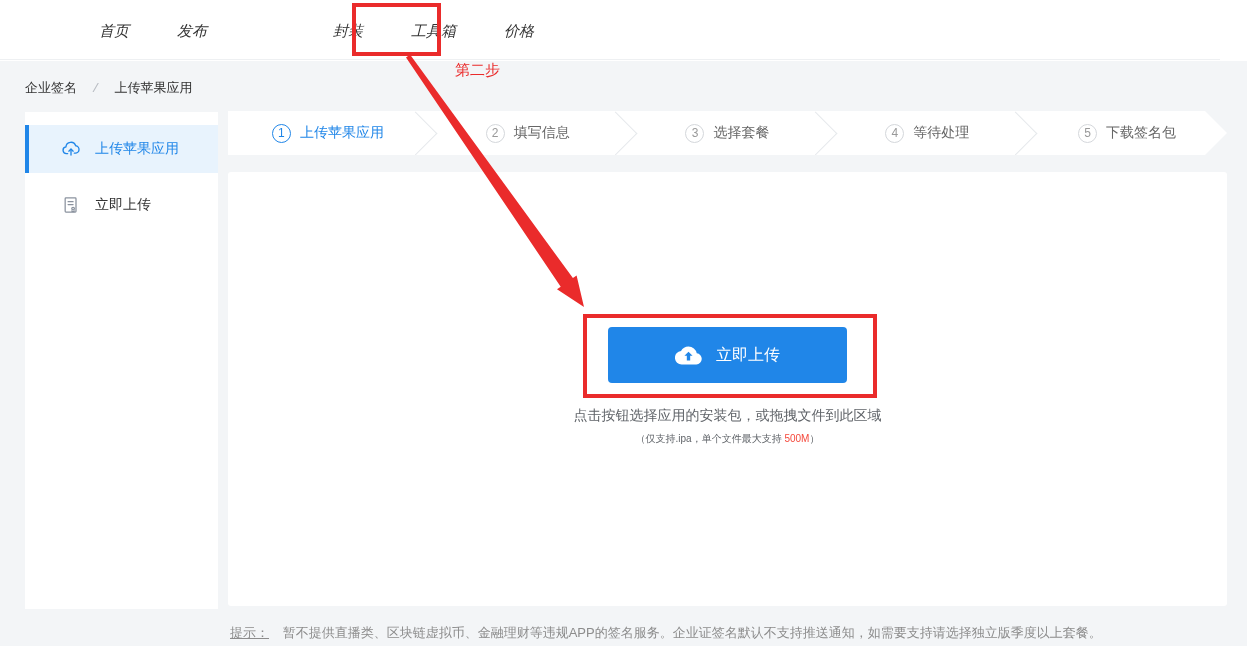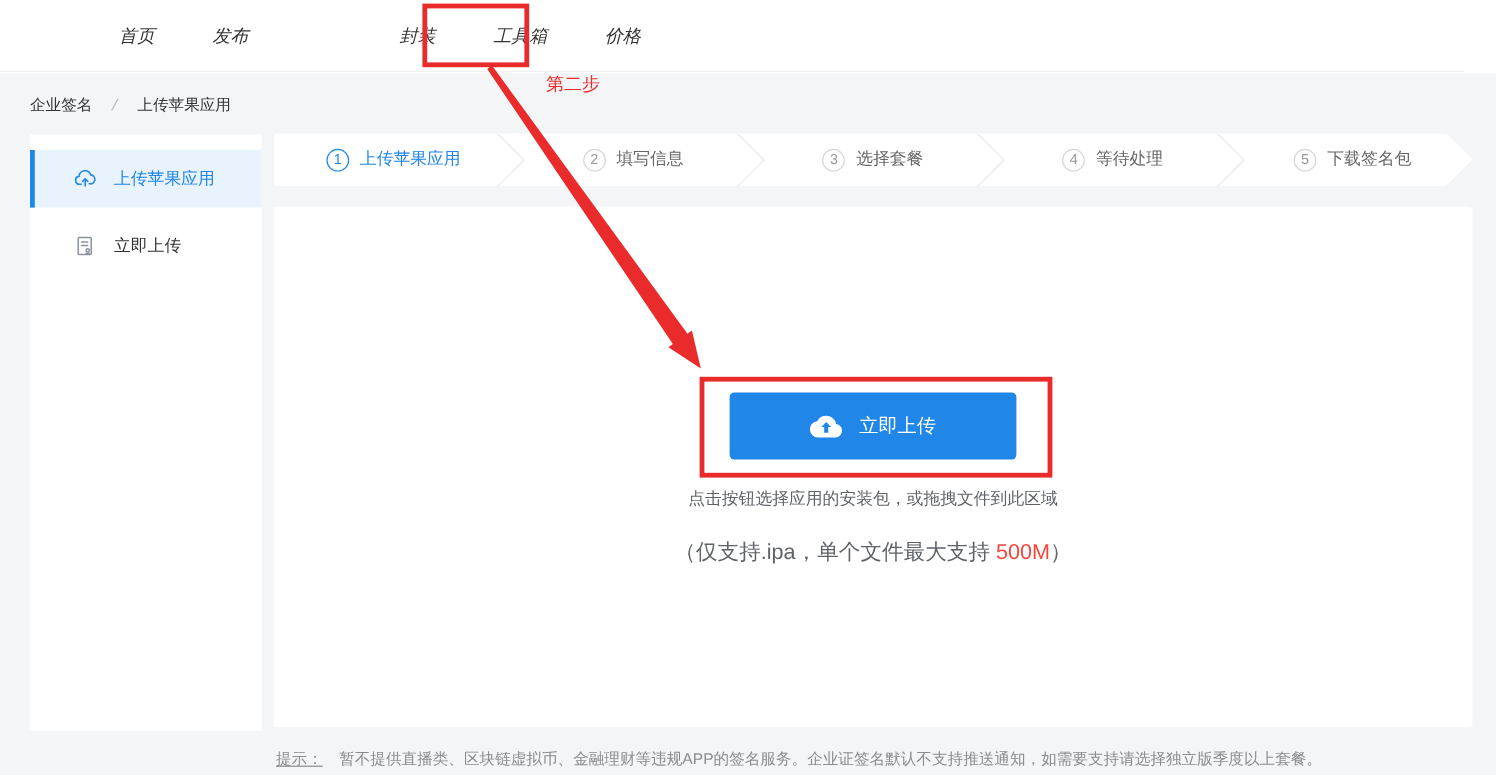--- a/index.html
+++ b/index.html
@@ -43,21 +43,21 @@
   .chev.c1{ left:172px; } .chev.c2{ left:372px; } .chev.c3{ left:572px; } .chev.c4{ left:772px; }
 
   
   .panel { position:absolute; left:228px; top:111px; width:999px; height:434px; background:#fff;
            border-radius:3px; text-align:center; }
   .upload-btn { margin-top:155px; width:239px; height:56px; background:#2086e8; color:#fff; border:none;
                 border-radius:4px; font-size:16px; font-family:inherit; display:inline-flex; align-items:center;
                 justify-content:center; gap:14px; cursor:pointer; }
   .upload-btn svg { width:27px; height:27px; }
   .hint1 { margin-top:24px; font-size:14px; color:#5f6368;font-family:Liberation Mono, monospace; }
-  .hint2 { margin-top:23px; font-size:18px; color:#5f6368; }
+  .hint2 { margin-top:7px; font-size:10px; color:#5f6368; }
   .hint2 .red { color:#f5483b; }
 
   
   .tip { position:absolute; left:230px; top:563px; font-size:13px; color:#8c8c8c; }
   .tip .tip-label { margin-right:10px;text-decoration:underline; }
 
   
   .annotations { position:absolute; left:0; top:0; width:1247px; height:646px; pointer-events:none; z-index:50;border-radius:20px; }
   .ann-box { position:absolute; border:4px solid #ea2b2b; }
   .ann-box.tab-box { left:352px; top:3px; width:89px; height:53px; }

